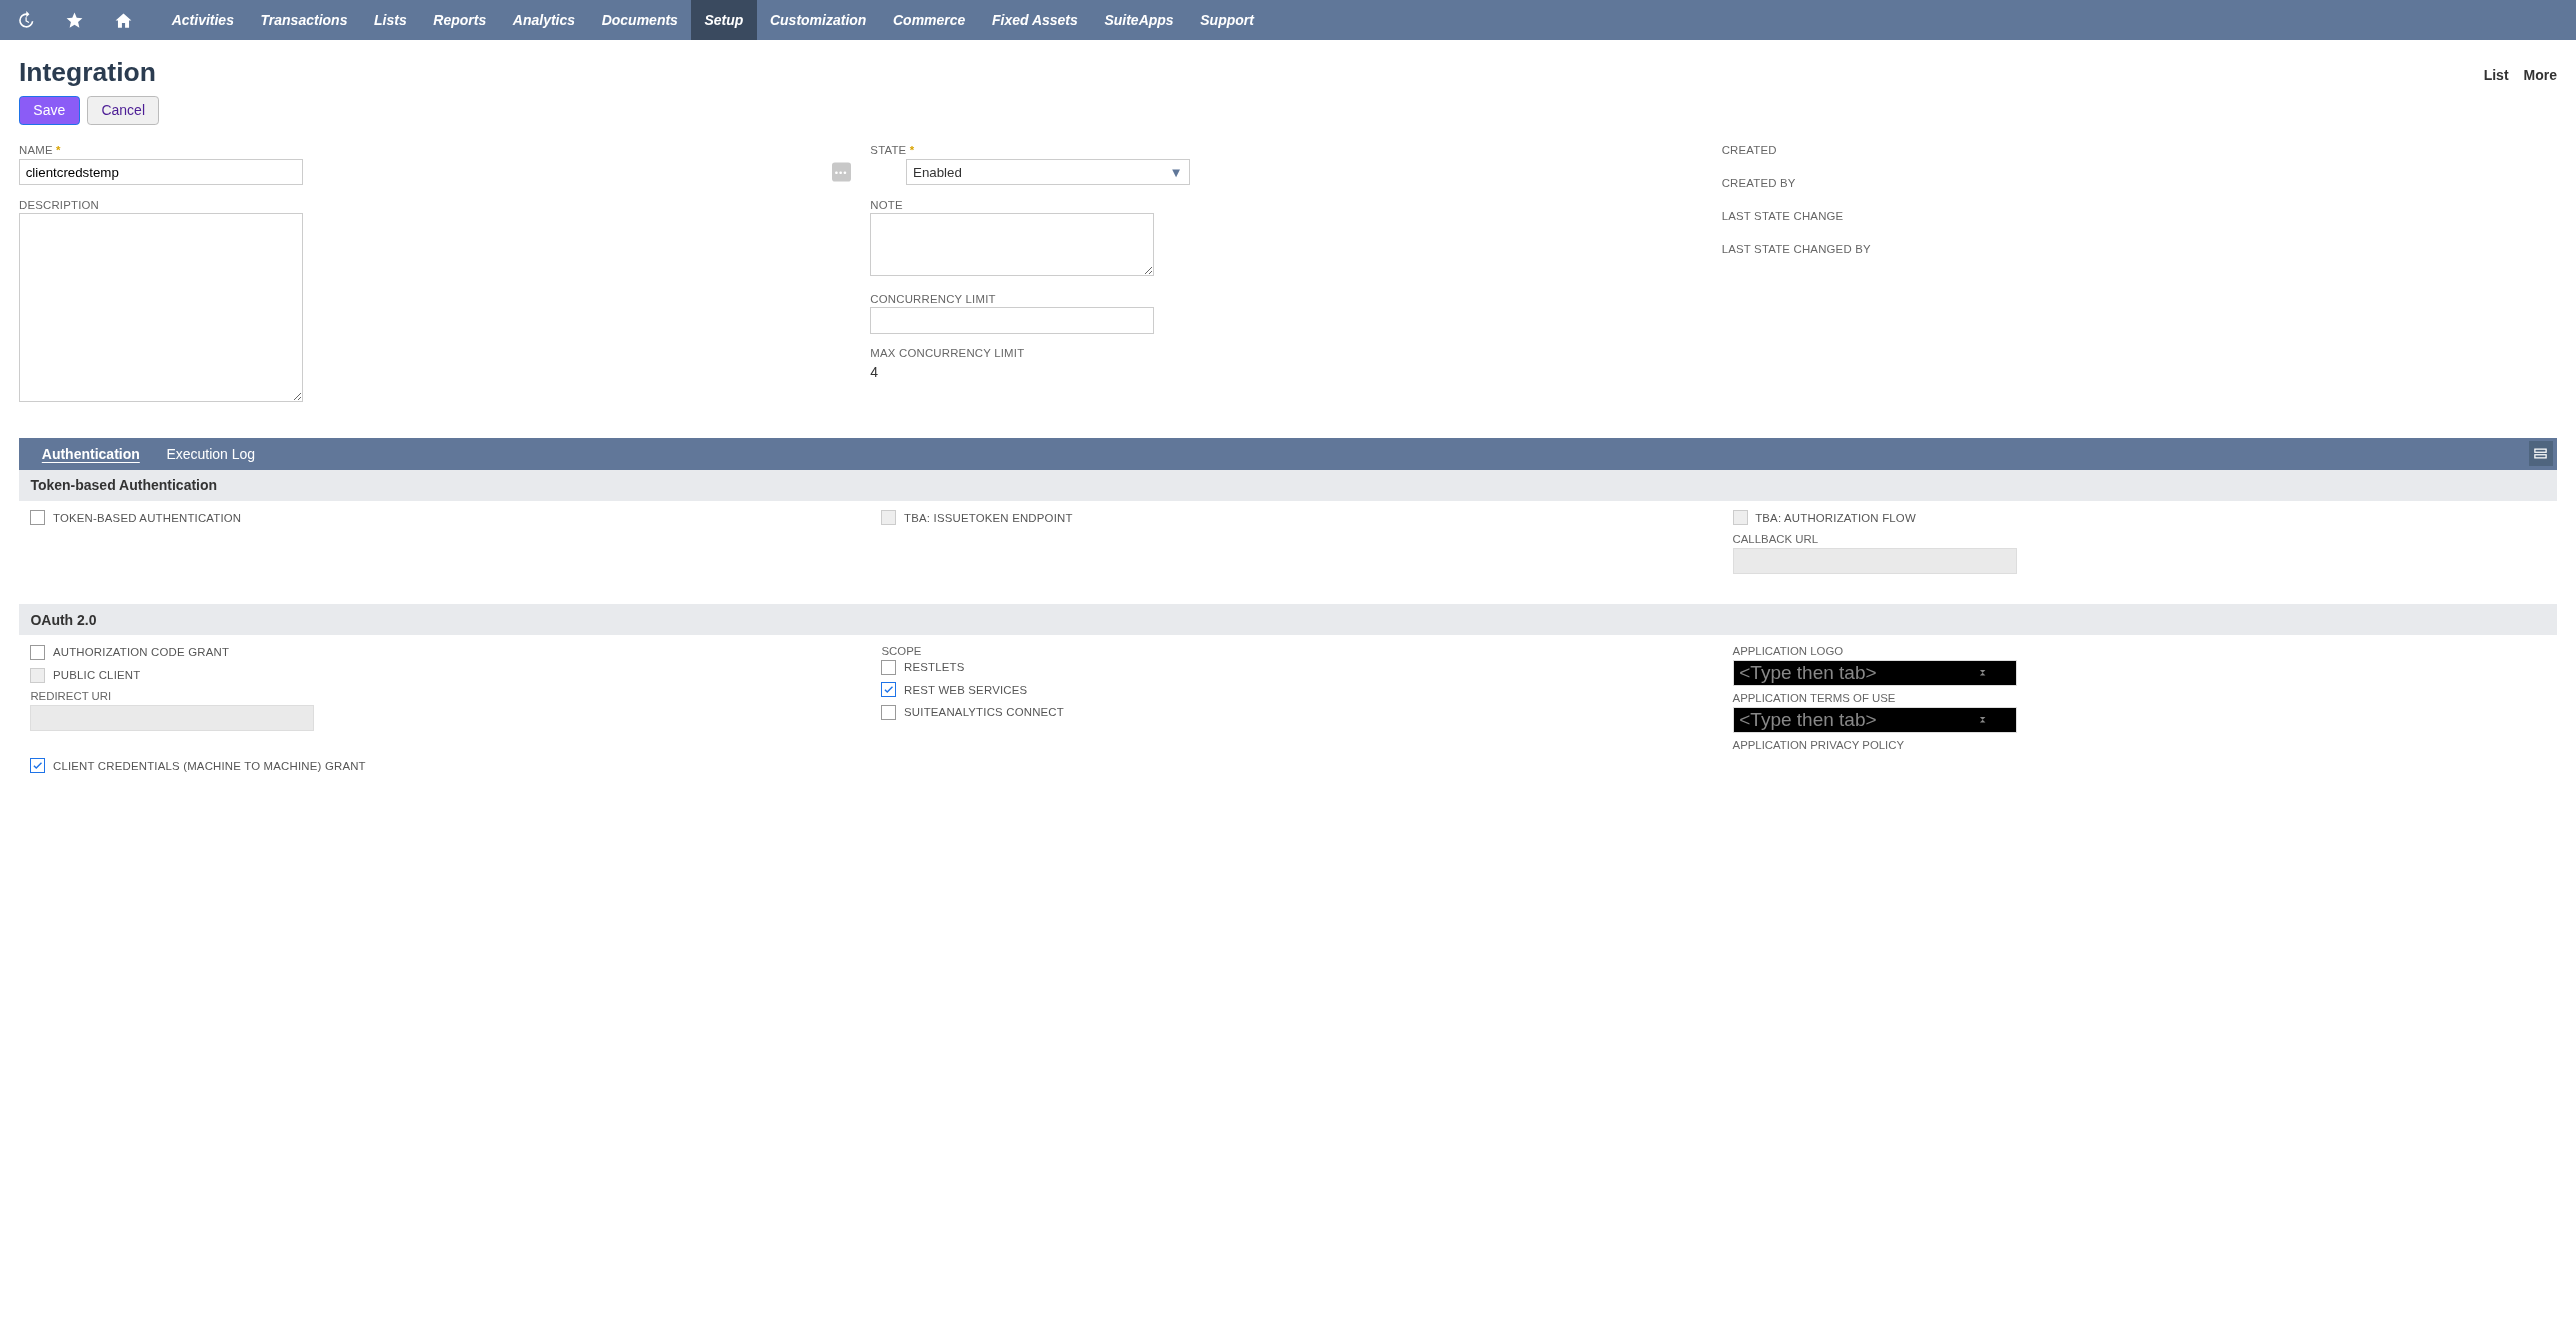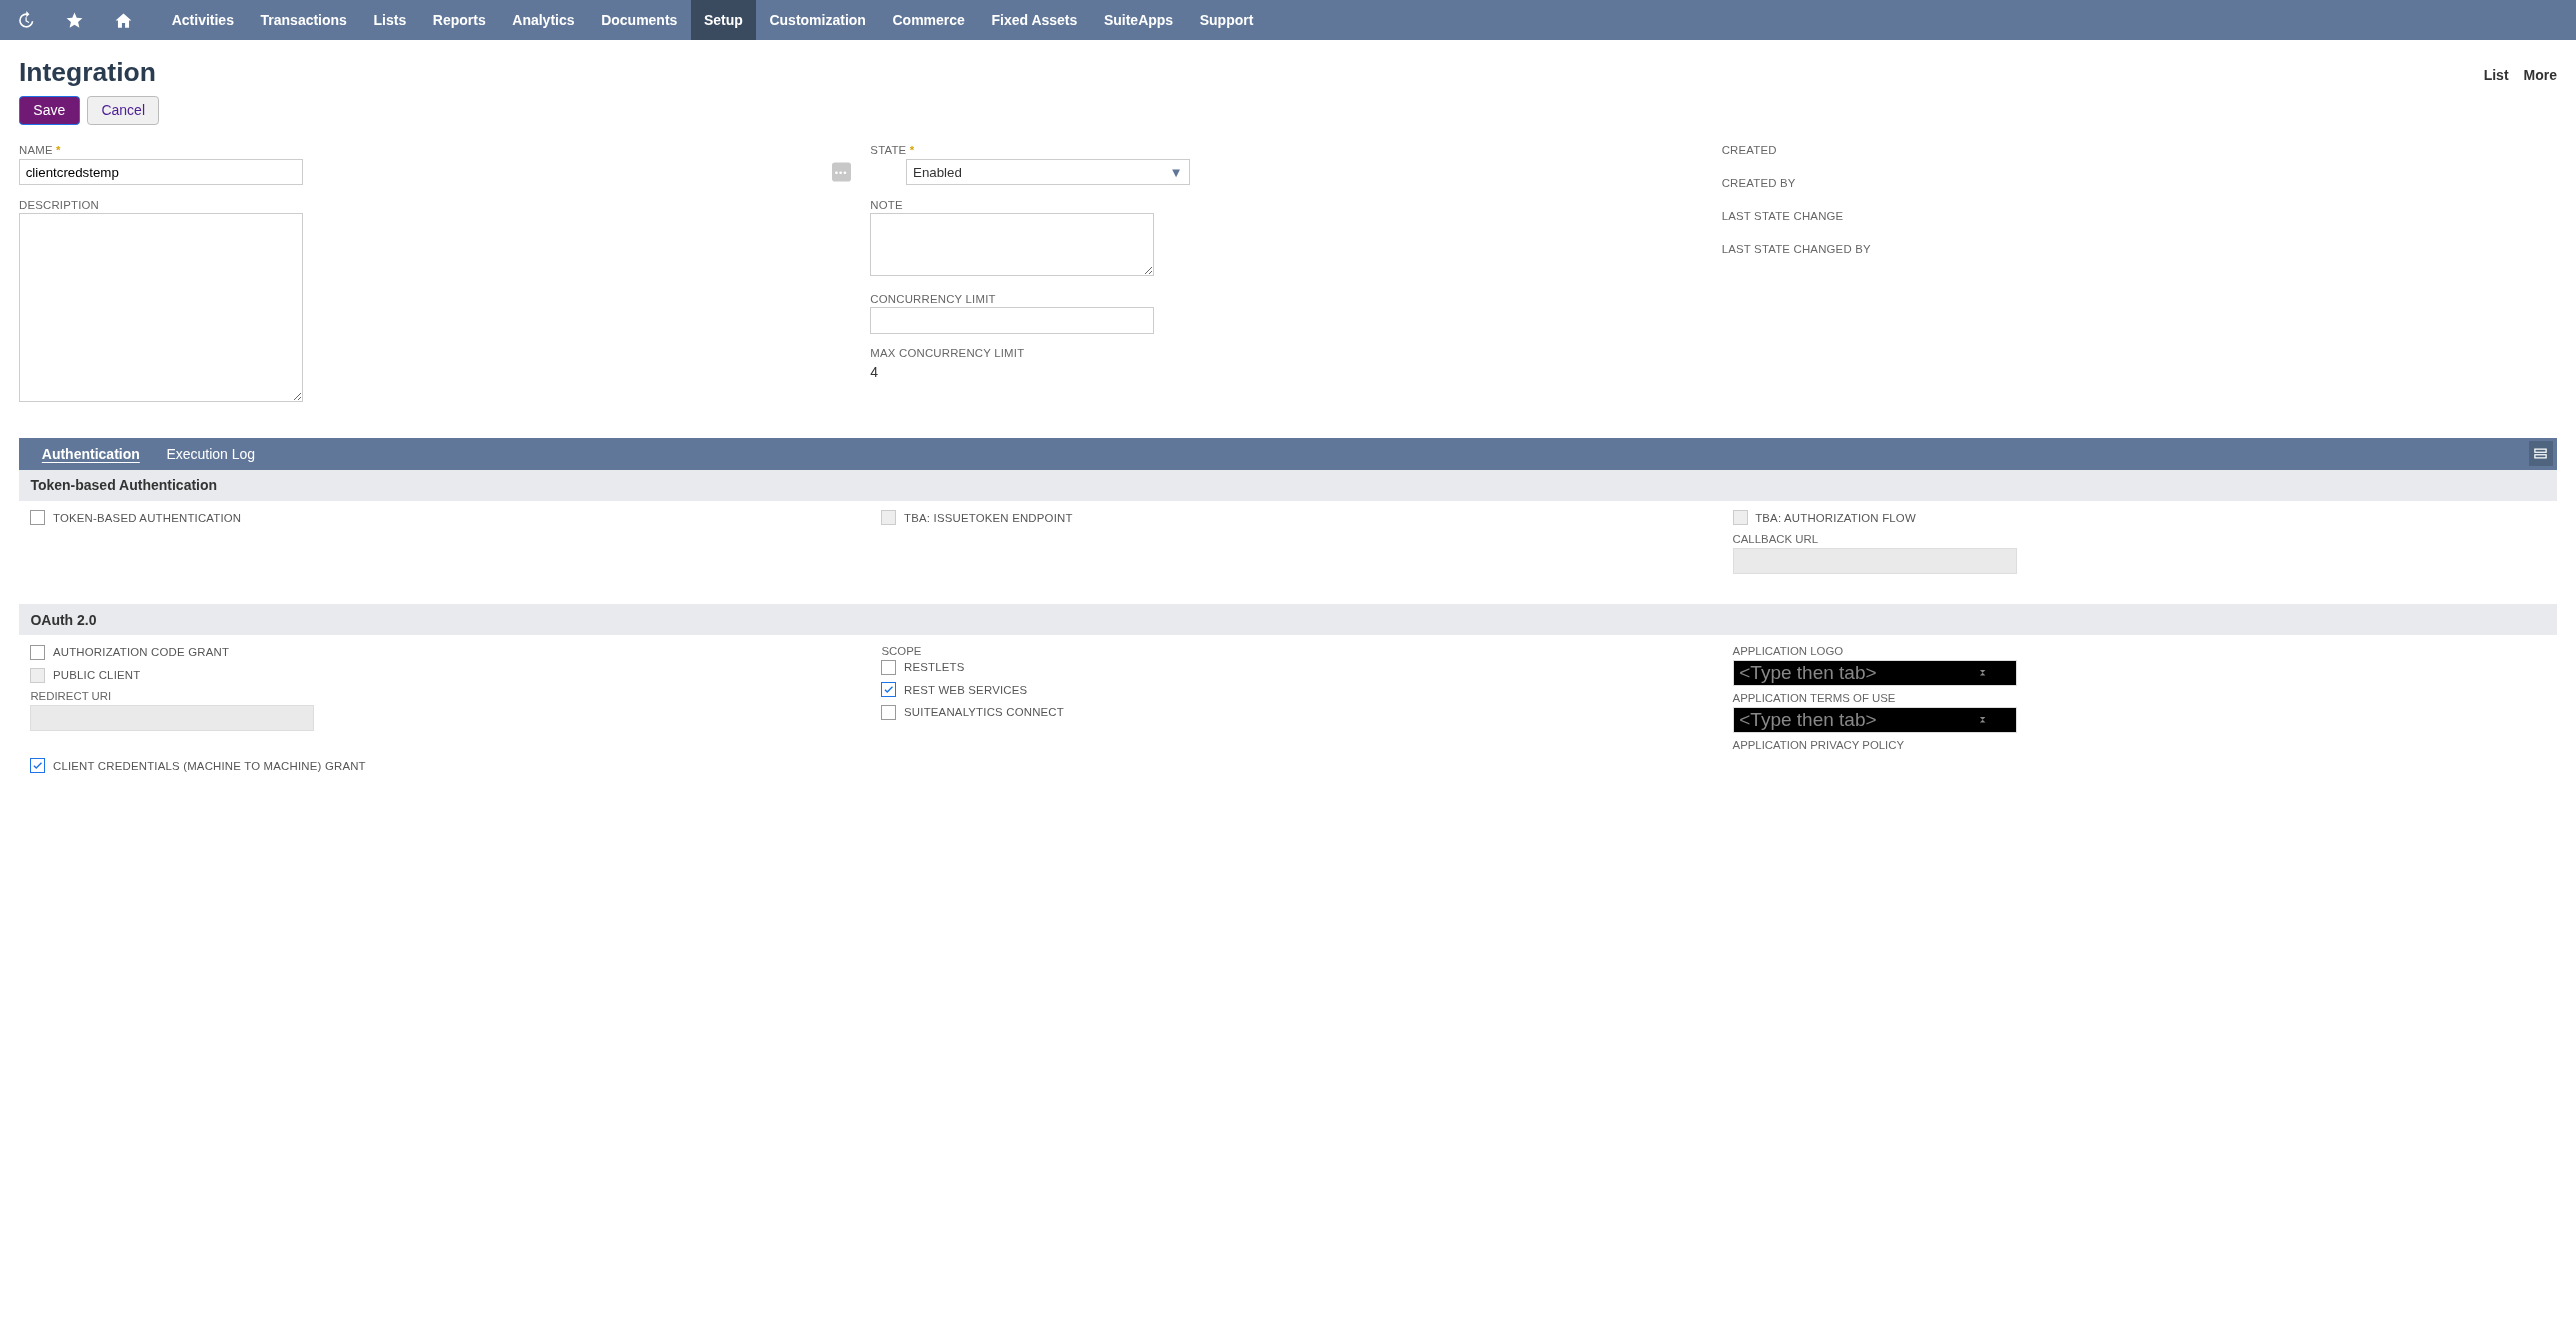--- a/index.html
+++ b/index.html
@@ -1,34 +1,34 @@
 <!DOCTYPE html>
 <html style="font-size:15px"><head>
 <meta charset="utf-8">
 <style>
   * { box-sizing: border-box; margin: 0; padding: 0; }
   body { font-family: -apple-system, BlinkMacSystemFont, "Segoe UI", Helvetica, Arial, sans-serif; font-size: 13.3px; color: #333; background: #fff; }
   
   
-  .topnav { background: #607799; height: 40px; display: flex; align-items: center; padding: 0 11.4px; gap: 21px; }
+  .topnav { background: #607799; height: 40px; display: flex; align-items: center; padding: 0 11.4px; gap: 21px; font-style: italic; }
   .topnav .nav-icon { color: #fff; width: 28px; height: 28px; display: flex; align-items: center; justify-content: center; cursor: pointer; }
   .topnav .nav-icon svg { width: 19px; height: 19px; fill: #fff; }
   .topnav .nav-item { color: #fff; padding: 0 13.3px; height: 40px; line-height: 40px; font-size: 14px; font-weight: 600; cursor: pointer; }
   .topnav .nav-item.active { background: #3a4a5f; }
   
   
   .page-header { padding: 17px 19px 7.6px 19px; display: flex; justify-content: space-between; align-items: flex-start; }
   .page-header h1 { font-size: 26.5px; font-weight: 700; color: #2b3c50; }
   .page-header-actions { display: flex; gap: 15px; padding-top: 9.5px;}
   .page-header-actions span { font-size: 14px; font-weight: 600; color: #333; cursor: pointer; }
 
   
   .action-buttons { padding: 0 19px 19px 19px; display: flex; gap: 7.6px; }
   .btn { border-radius: 3.8px; padding: 5.7px 13.3px; font-size: 14px; font-weight: 500; cursor: pointer; border: 0.9px solid transparent; }
-  .btn-primary { background: #701a75; color: #fff; border-color: #1e73e8; text-align: right; }
+  .btn-primary { background: #8b5cf6; color: #fff; border-color: #1e73e8; text-align: right; }
   .btn-secondary { background: #f0f0f0; color: #4c1d95; border-color: #bbb; }
   
   
   .form-grid { display: flex; padding: 0 19px 19px 19px; gap: 16px; }
   .form-col { flex: 1; min-width: 0; }
   .form-col.col3 { flex: 1; }
   .field { margin-bottom: 13.3px; }
   .field-label { font-size: 11.4px; color: #666; letter-spacing: 0.2px; margin-bottom: 2.8px; display: block; text-transform: uppercase; }
   .field-label .req { color: #d9a300; font-weight: bold; }
   .input-wrap { position: relative; }

